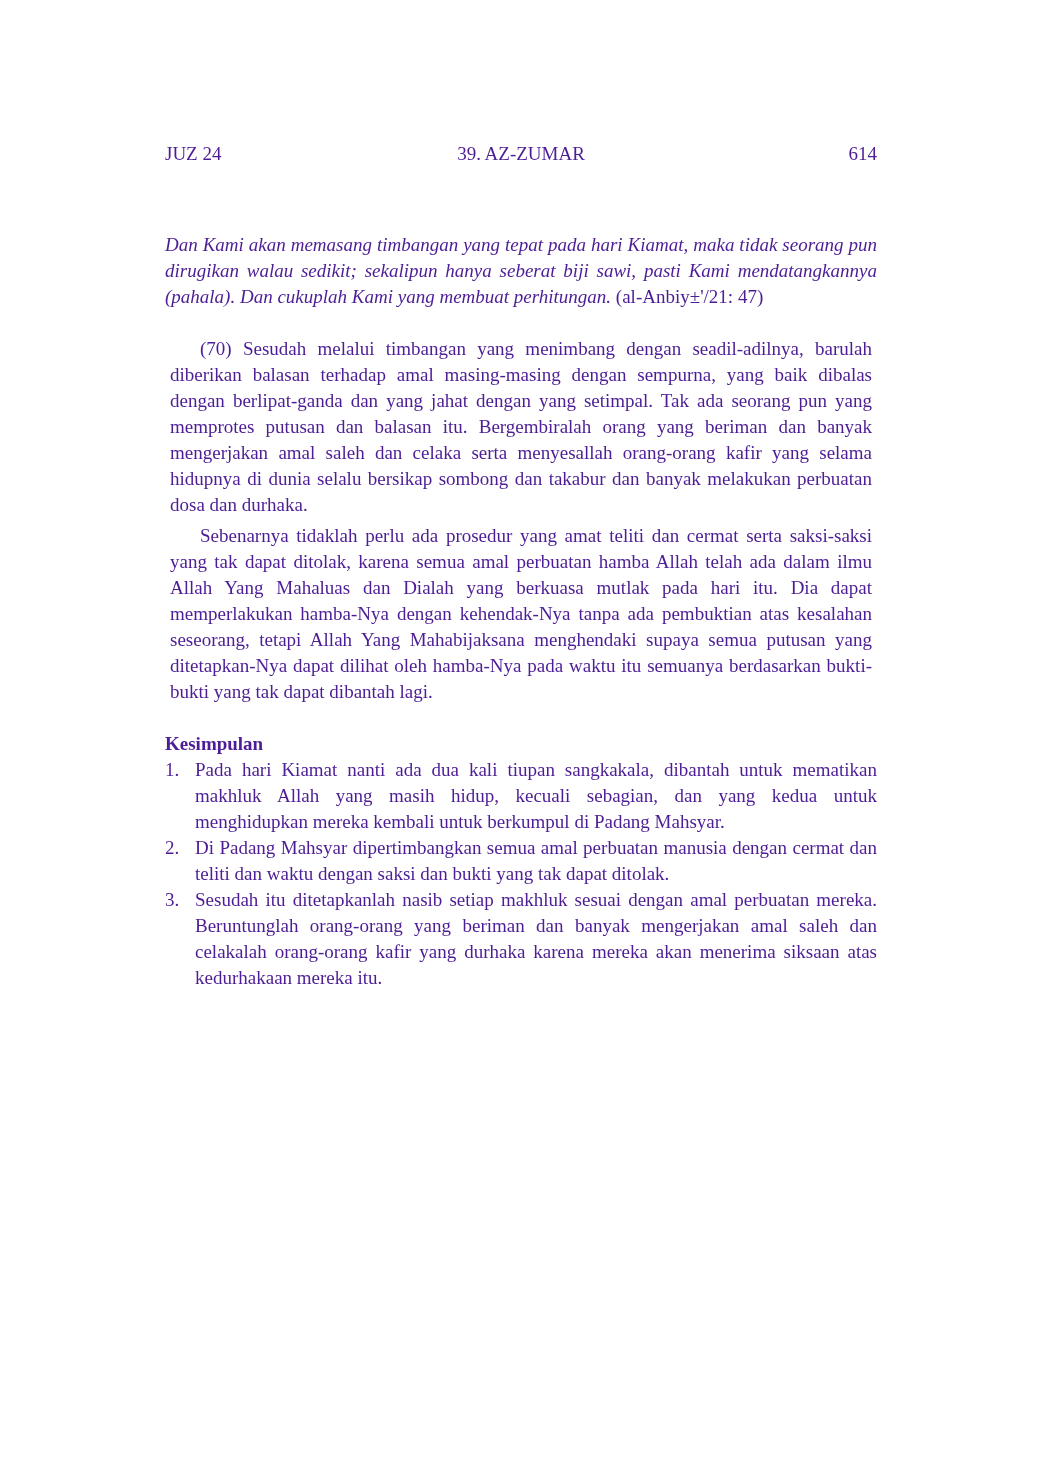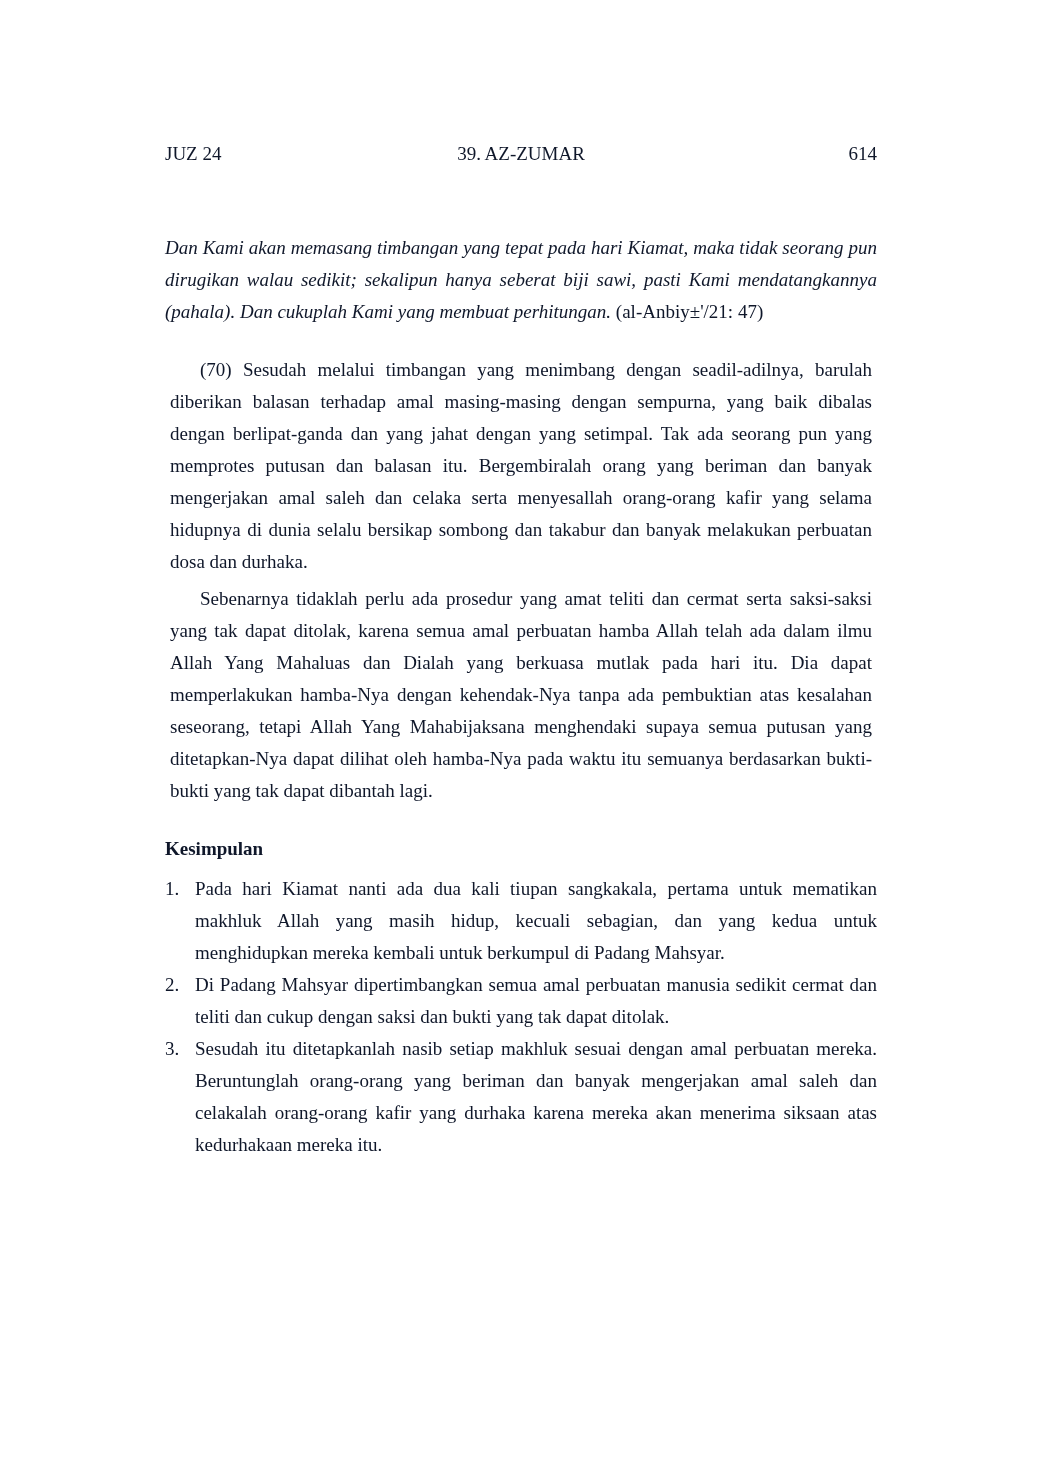--- a/index.html
+++ b/index.html
@@ -7,21 +7,21 @@
     padding: 0;
     background: #e9e9e9;
   }
   .page {
     position: relative;
     width: 1038px;
     height: 1475px;
     margin: 0 auto;
     background: #ffffff;
     font-family: "Liberation Serif", serif;
-    color: #0f172a;
+    color: #4c1d95;
     overflow: hidden;
   }
   .running-header {
     position: absolute;
     top: 143px;
     left: 165px;
     width: 712px;
     display: flex;
     justify-content: space-between;
     align-items: baseline;
@@ -34,39 +34,39 @@
     text-align: center;
   }
   .running-header .left { position: relative; z-index: 1; }
   .running-header .right { position: relative; z-index: 1; }
   .content {
     position: absolute;
     top: 232px;
     left: 165px;
     width: 712px;
     font-size: 19px;
-    line-height: 32px;
+    line-height: 26px;
   }
   .quote {
     font-style: italic;
     text-align: justify;
     margin: 0 0 26px 0;
   }
   .quote .ref {
     font-style: normal;
   }
   p.body-par {
     margin: 5px;
     text-align: justify;
     text-indent: 30px;
   }
   .kesimpulan-heading {
     font-weight: bold;
     margin-top: 26px;
-    margin-bottom: 8px;
+    margin-bottom: 0;
     font-size: 19px;
   }
   .kesimpulan-list {
     margin: 0;
   }
   .list-item {
     display: flex;
   }
   .list-num {
     width: 30px;
@@ -95,26 +95,26 @@
     <p class="body-par">(70) Sesudah melalui timbangan yang menimbang dengan seadil-adilnya, barulah diberikan balasan terhadap amal masing-masing dengan sempurna, yang baik dibalas dengan berlipat-ganda dan yang jahat dengan yang setimpal. Tak ada seorang pun yang memprotes putusan dan balasan itu. Bergembiralah orang yang beriman dan banyak mengerjakan amal saleh dan celaka serta menyesallah orang-orang kafir yang selama hidupnya di dunia selalu bersikap sombong dan takabur dan banyak melakukan perbuatan dosa dan durhaka.</p>
 
     <p class="body-par">Sebenarnya tidaklah perlu ada prosedur yang amat teliti dan cermat serta saksi-saksi yang tak dapat ditolak, karena semua amal perbuatan hamba Allah telah ada dalam ilmu Allah Yang Mahaluas dan Dialah yang berkuasa mutlak pada hari itu. Dia dapat memperlakukan hamba-Nya dengan kehendak-Nya tanpa ada pembuktian atas kesalahan seseorang, tetapi Allah Yang Mahabijaksana menghendaki supaya semua putusan yang ditetapkan-Nya dapat dilihat oleh hamba-Nya pada waktu itu semuanya berdasarkan bukti-bukti yang tak dapat dibantah lagi.</p>
 
     <p class="kesimpulan-heading">Kesimpulan</p>
 
     <div class="kesimpulan-list">
 
       <div class="list-item">
         <span class="list-num">1.</span>
-        <div class="list-text">Pada hari Kiamat nanti ada dua kali tiupan sangkakala, pertama untuk mematikan makhluk Allah yang masih hidup, kecuali sebagian, dan yang kedua untuk menghidupkan mereka kembali untuk berkumpul di Padang Mahsyar.</div>
+        <div class="list-text">Pada hari Kiamat nanti ada dua kali tiupan sangkakala, dibantah untuk mematikan makhluk Allah yang masih hidup, kecuali sebagian, dan yang kedua untuk menghidupkan mereka kembali untuk berkumpul di Padang Mahsyar.</div>
       </div>
 
       <div class="list-item">
         <span class="list-num">2.</span>
-        <div class="list-text">Di Padang Mahsyar dipertimbangkan semua amal perbuatan manusia sedikit cermat dan teliti dan cukup dengan saksi dan bukti yang tak dapat ditolak.</div>
+        <div class="list-text">Di Padang Mahsyar dipertimbangkan semua amal perbuatan manusia dengan cermat dan teliti dan waktu dengan saksi dan bukti yang tak dapat ditolak.</div>
       </div>
 
       <div class="list-item">
         <span class="list-num">3.</span>
         <div class="list-text">Sesudah itu ditetapkanlah nasib setiap makhluk sesuai dengan amal perbuatan mereka. Beruntunglah orang-orang yang beriman dan banyak mengerjakan amal saleh dan celakalah orang-orang kafir yang durhaka karena mereka akan menerima siksaan atas kedurhakaan mereka itu.</div>
       </div>
 
     </div>
 
   </div>

